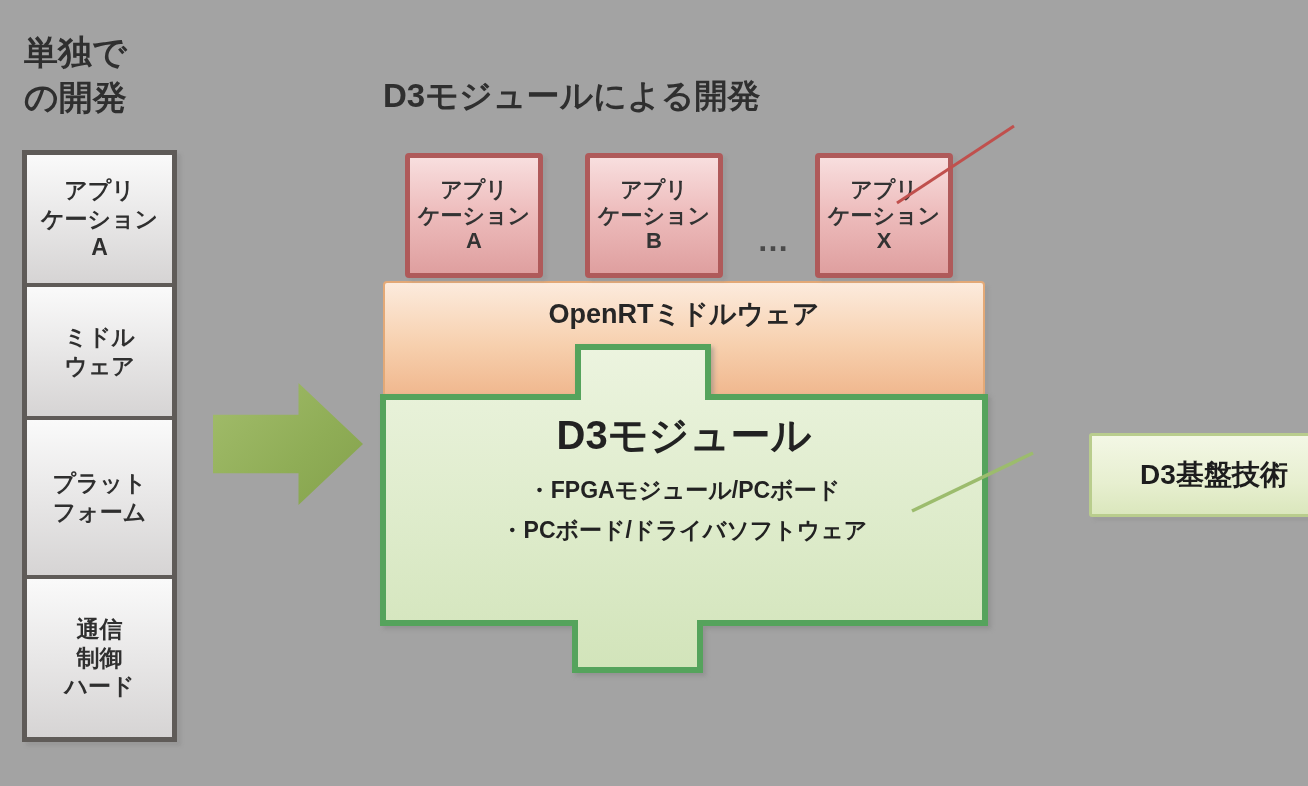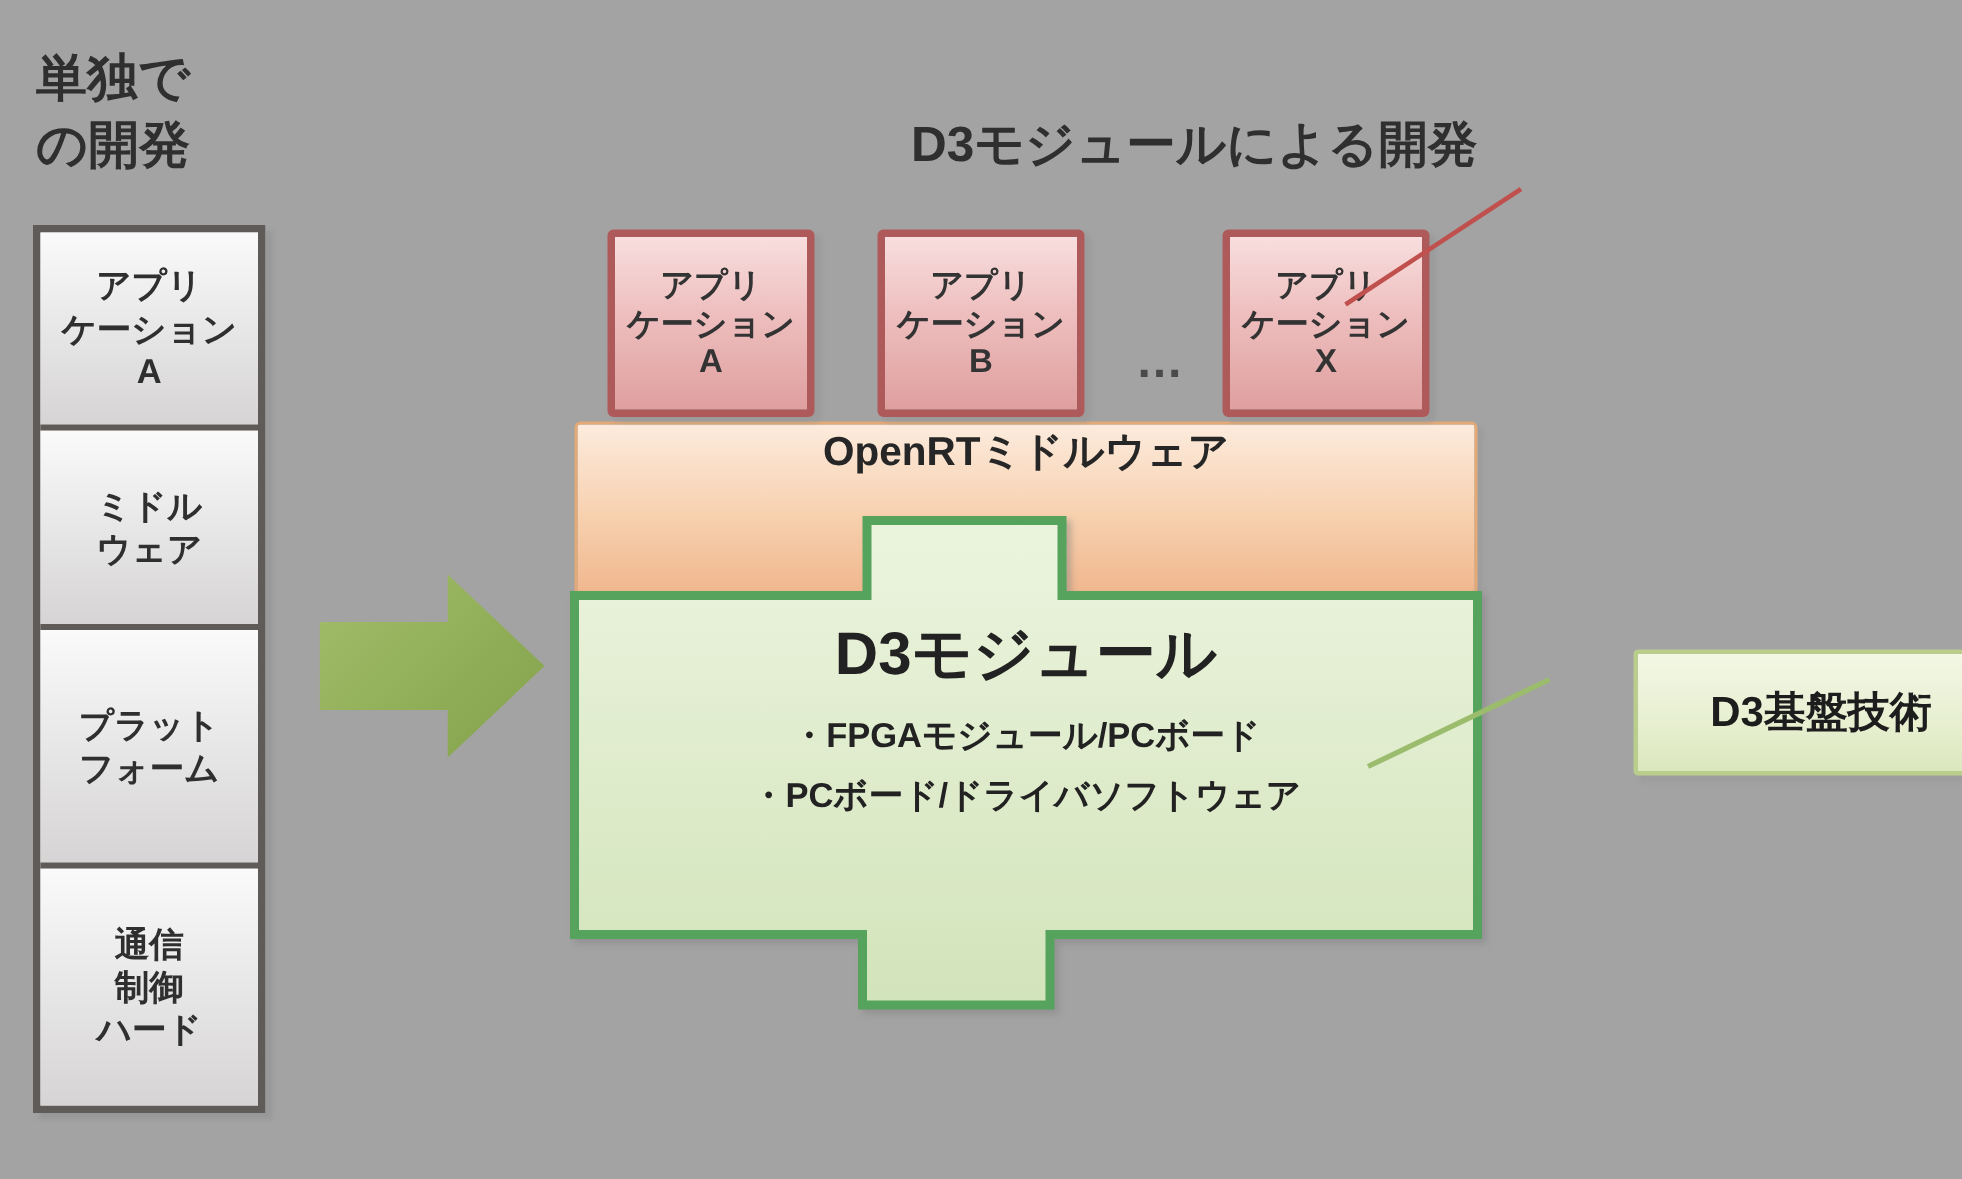--- a/index.html
+++ b/index.html
@@ -32,42 +32,42 @@
   
   .big-arrow {
     position:absolute; left:213px; top:383px; width:150px; height:122px;
     background:linear-gradient(135deg,#a3bd6c 0%,#8fad56 60%,#84a14c 100%);
     clip-path:polygon(0 26%, 57% 26%, 57% 0, 100% 50%, 57% 100%, 57% 74%, 0 74%);
   }
 
   
   .main-title {
     position:absolute; left:383px; top:74px; width:602px;
-    text-align:right; font-size:33px; font-weight:bold; color:#2f2f2f;
+    text-align:left; font-size:33px; font-weight:bold; color:#2f2f2f;
   }
   .app-box {
     position:absolute; top:153px; width:138px; height:125px;
     border:5px solid #af5a5a; border-radius:4px;
     background:linear-gradient(180deg,#f8dede 0%,#eebebe 45%,#df9f9f 100%);
     box-shadow:4px 3px 3px rgba(150,150,150,.55);
     display:flex; align-items:center; justify-content:center;
     text-align:center; font-size:22px; font-weight:bold; line-height:1.18; color:#333;
     z-index:3;
   }
   .app-a { left:405px; } .app-b { left:585px; } .app-x { left:815px; }
   .app-ellipsis {
     position:absolute; left:738px; top:222px; width:70px;
     text-align:center; font-size:32px; font-weight:bold; color:#4a4a4a; z-index:3;
   }
   .middleware-bar {
     position:absolute; left:383px; top:281px; width:602px; height:116px;
     border:2px solid #e3a977; border-radius:4px;
     background:linear-gradient(180deg,#fcebdd 0%,#f7d0ae 55%,#f0b78e 100%);
     box-shadow:4px 4px 3px rgba(150,150,150,.45);
-    text-align:center; 
+    text-align:center; padding-top:13px;
     font-size:27px; font-weight:bold; color:#262626; z-index:2;
   }
   .comm-bar {
     position:absolute; left:383px; top:630px; width:602px; height:110px;
     border:2px solid #a4badb; border-radius:4px;
     background:linear-gradient(180deg,#dfe8f5 0%,#c8d7ed 50%,#b1c7e6 100%);
     box-shadow:4px 4px 3px rgba(150,150,150,.45);
     display:flex; align-items:center; justify-content:center; padding-top:30px;
     font-size:28px; font-weight:bold; color:#262626; z-index:2;
   }

